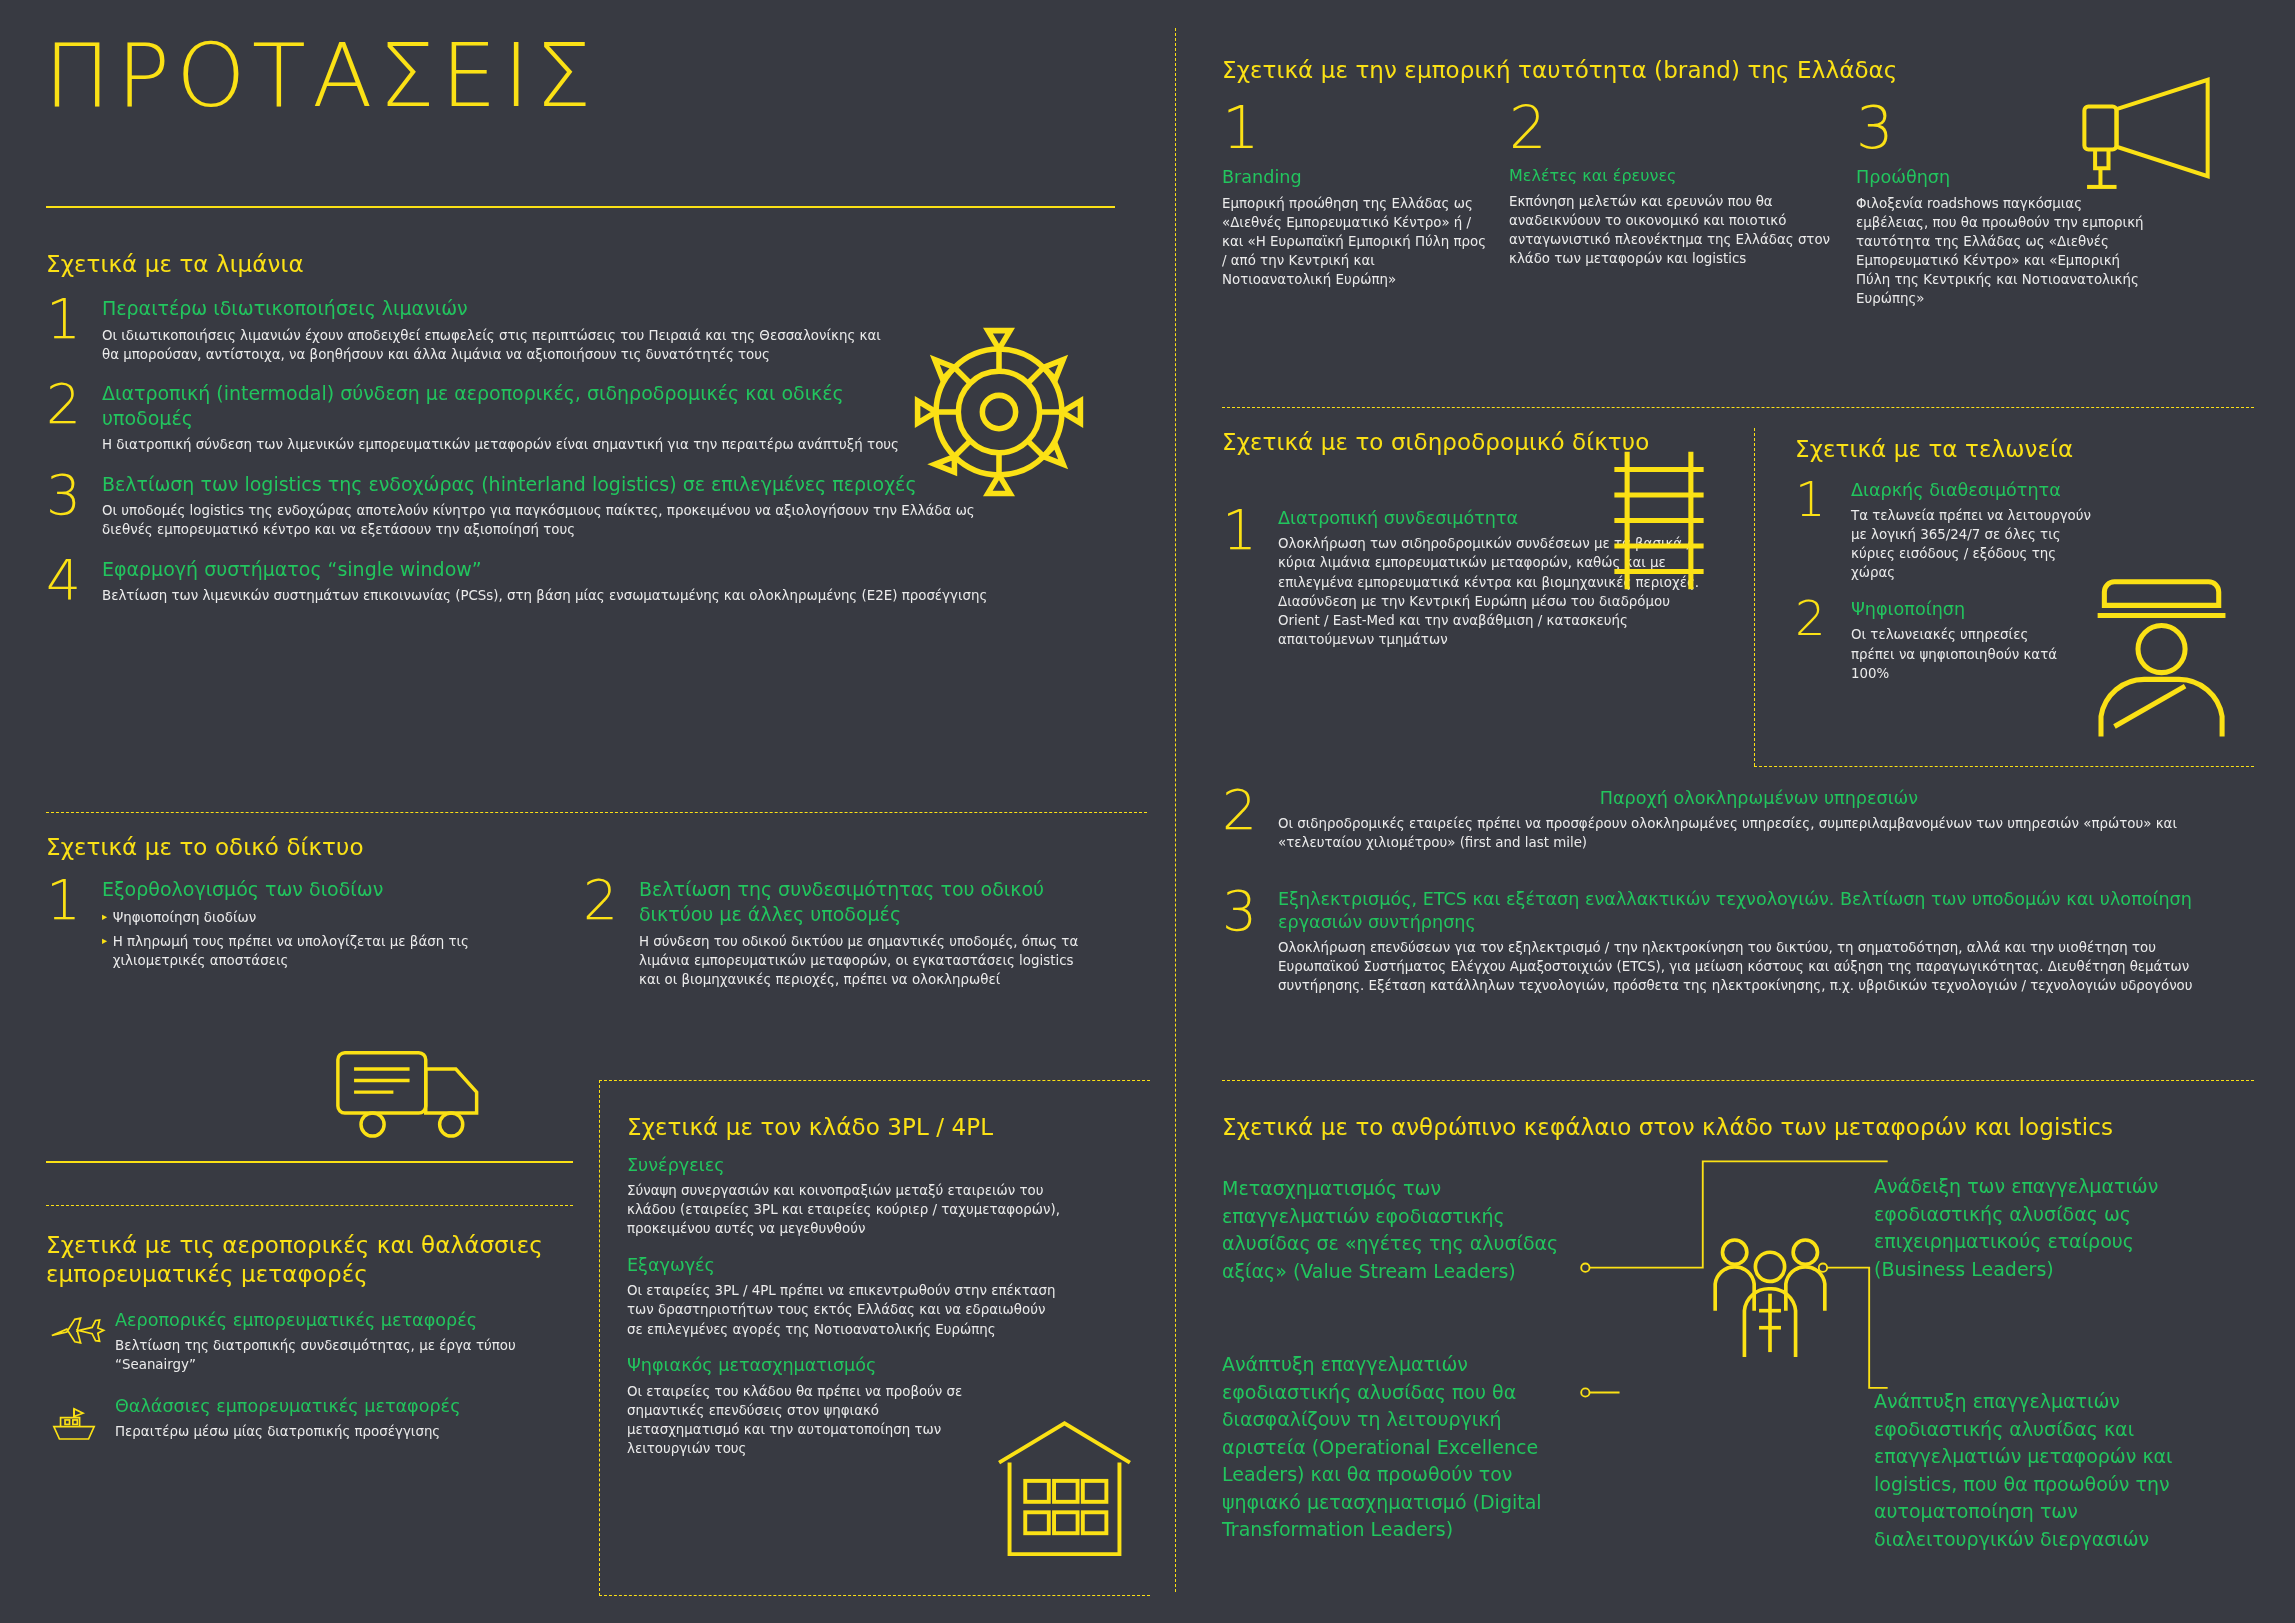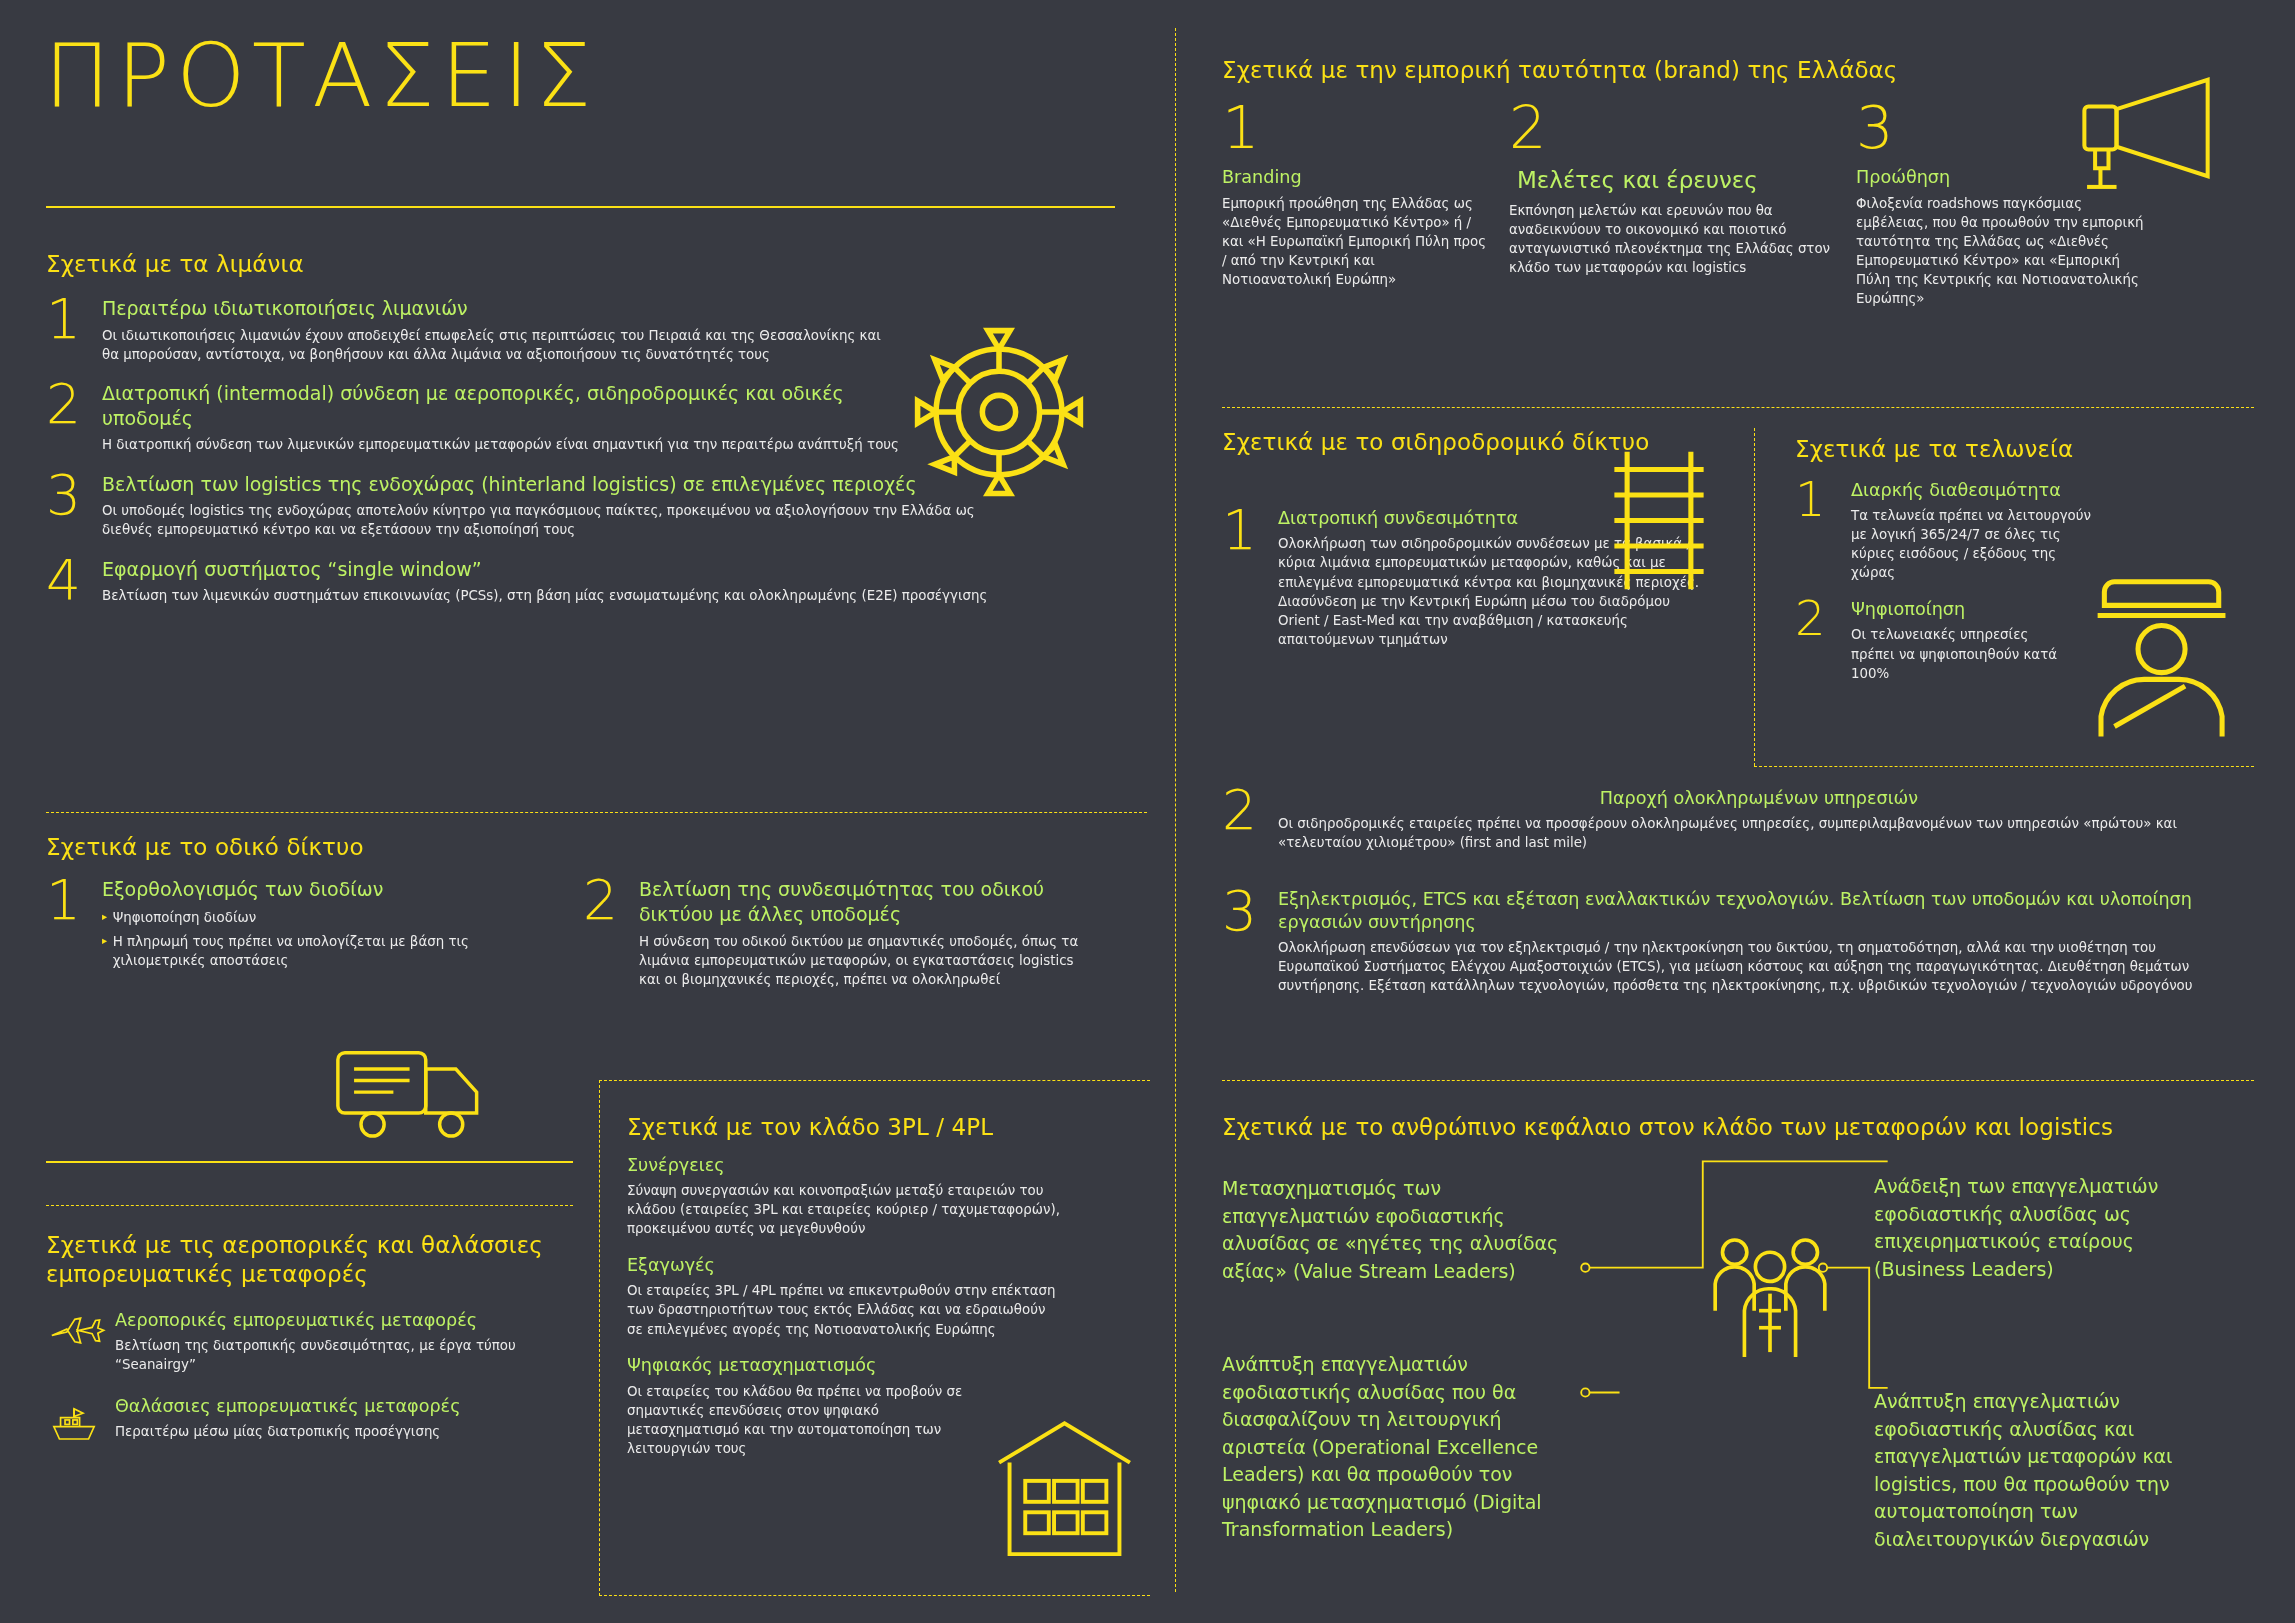--- a/index.html
+++ b/index.html
@@ -12,21 +12,21 @@
     overflow: hidden;
   }
   .page { position: relative; width: 2295px; height: 1623px; background: #383a42; }
   .sec-title {
     color: #fbe115;
     font-size: 23px;
     line-height: 1.25;
     font-weight: 400;
     letter-spacing: 0.1px;
   }
-  .item-title { font-size: 19px; line-height: 1.3; color: #bef264; font-weight: 400; }
+  .item-title { font-size: 19px; line-height: 1.3; color: #22c55e; font-weight: 400; }
   .item-body { font-size: 13.4px; line-height: 1.42; color: #ebebeb; font-weight: 400; }
   .num {
     color: #fbe115;
     font-size: 55px;
     line-height: 0.85;
     font-weight: 300;
     font-family: "DejaVu Sans", "Liberation Sans", sans-serif;
   }
   .num-sm { font-size: 48px; }
 
@@ -254,21 +254,21 @@
     <div class="sec-title">Σχετικά με την εμπορική ταυτότητα (brand) της Ελλάδας</div>
 
     <div style="display:flex; margin-top:18.5px; gap:23px;">
       <div style="width:264px;">
         <div class="num" style="font-size:59px;">1</div>
         <div class="item-title" style="font-size:17.6px; margin-top:13px;">Branding</div>
         <div class="item-body" style="margin-top:4.6px;">Εμπορική προώθηση της Ελλάδας ως «Διεθνές Εμπορευματικό Κέντρο» ή / και «Η Ευρωπαϊκή Εμπορική Πύλη προς / από την Κεντρική και Νοτιοανατολική Ευρώπη»</div>
       </div>
       <div style="width:324px;">
         <div class="num" style="font-size:59px;">2</div>
-        <div class="item-title" style="font-size:23px; margin-top:13px;margin-left:8px;">Μελέτες και έρευνες</div>
+        <div class="item-title" style="font-size:16px; margin-top:13px;">Μελέτες και έρευνες</div>
         <div class="item-body" style="margin-top:4.6px;">Εκπόνηση μελετών και ερευνών που θα αναδεικνύουν το οικονομικό και ποιοτικό ανταγωνιστικό πλεονέκτημα της Ελλάδας στον κλάδο των μεταφορών και logistics</div>
       </div>
       <div style="width:296px;">
         <div class="num" style="font-size:59px;">3</div>
         <div class="item-title" style="font-size:17.6px; margin-top:13px;">Προώθηση</div>
         <div class="item-body" style="margin-top:4.6px;">Φιλοξενία roadshows παγκόσμιας εμβέλειας, που θα προωθούν την εμπορική ταυτότητα της Ελλάδας ως «Διεθνές Εμπορευματικό Κέντρο» και «Εμπορική Πύλη της Κεντρικής και Νοτιοανατολικής Ευρώπης»</div>
       </div>
     </div>
   </div>
 

